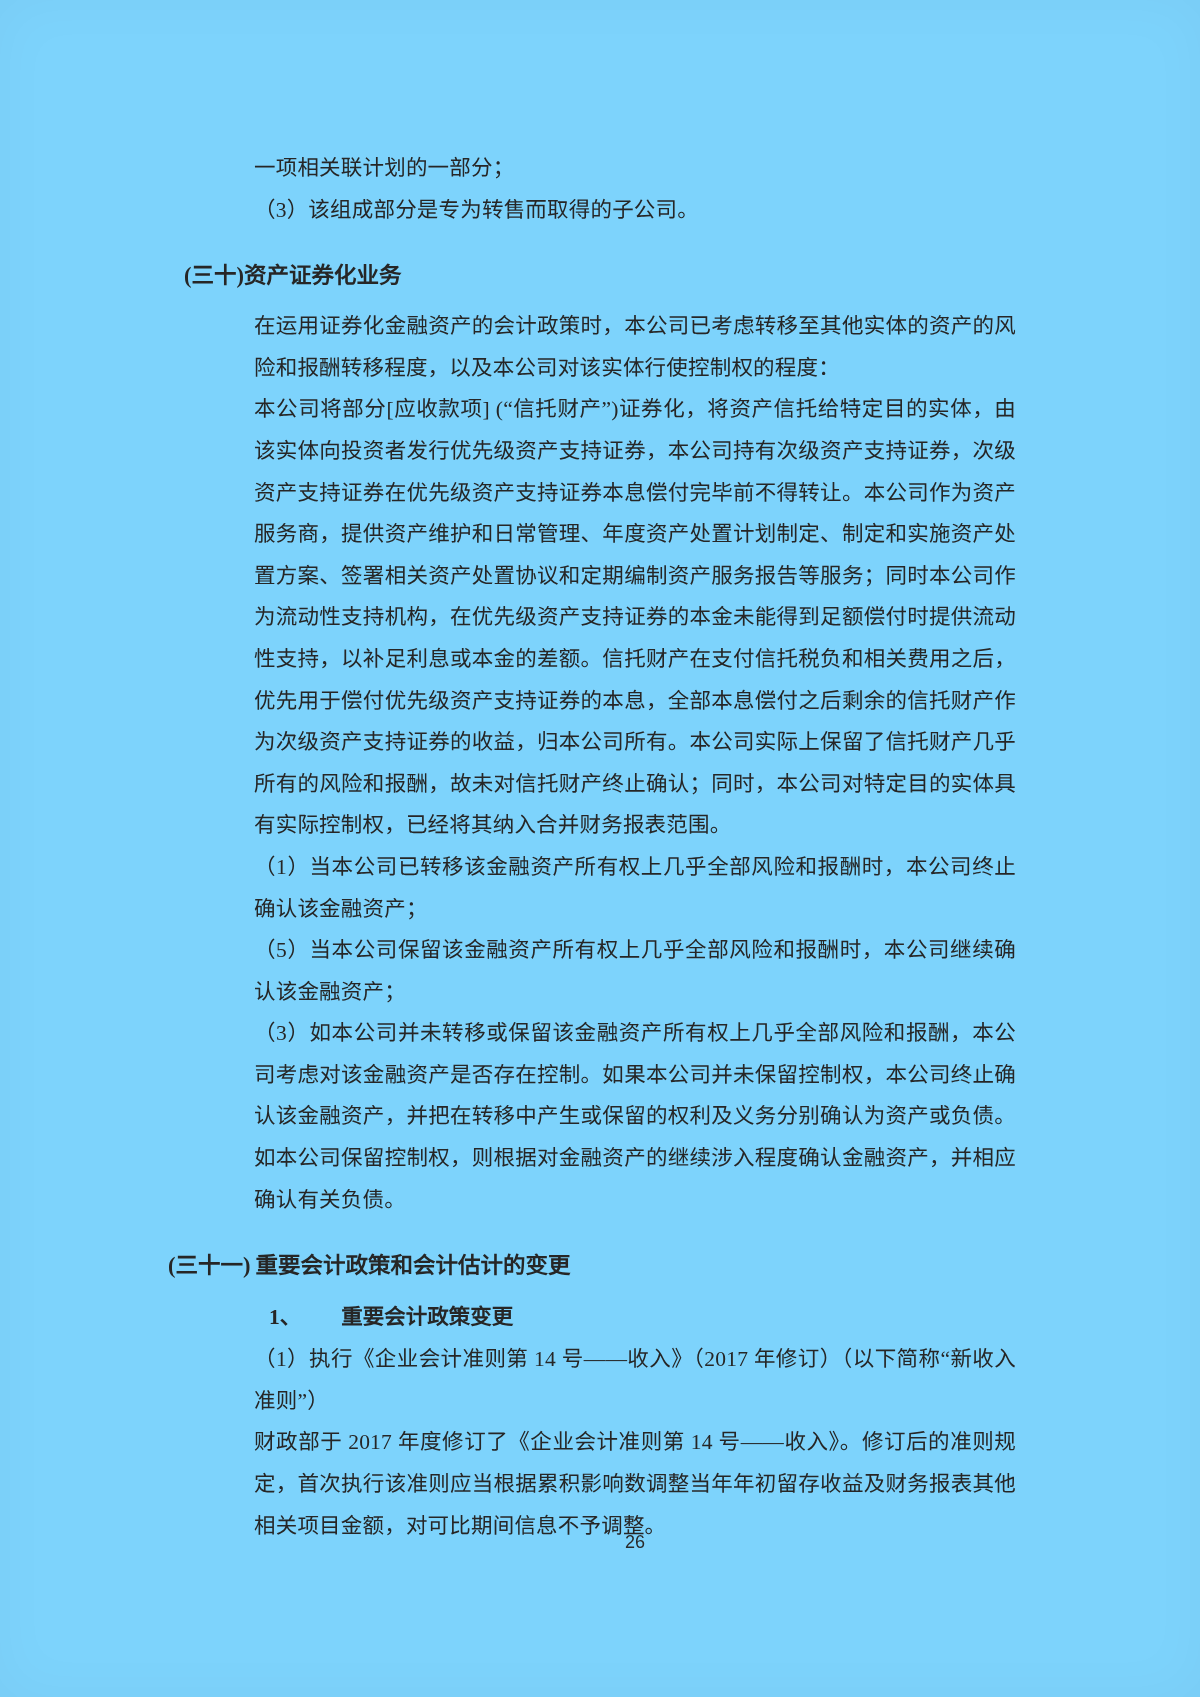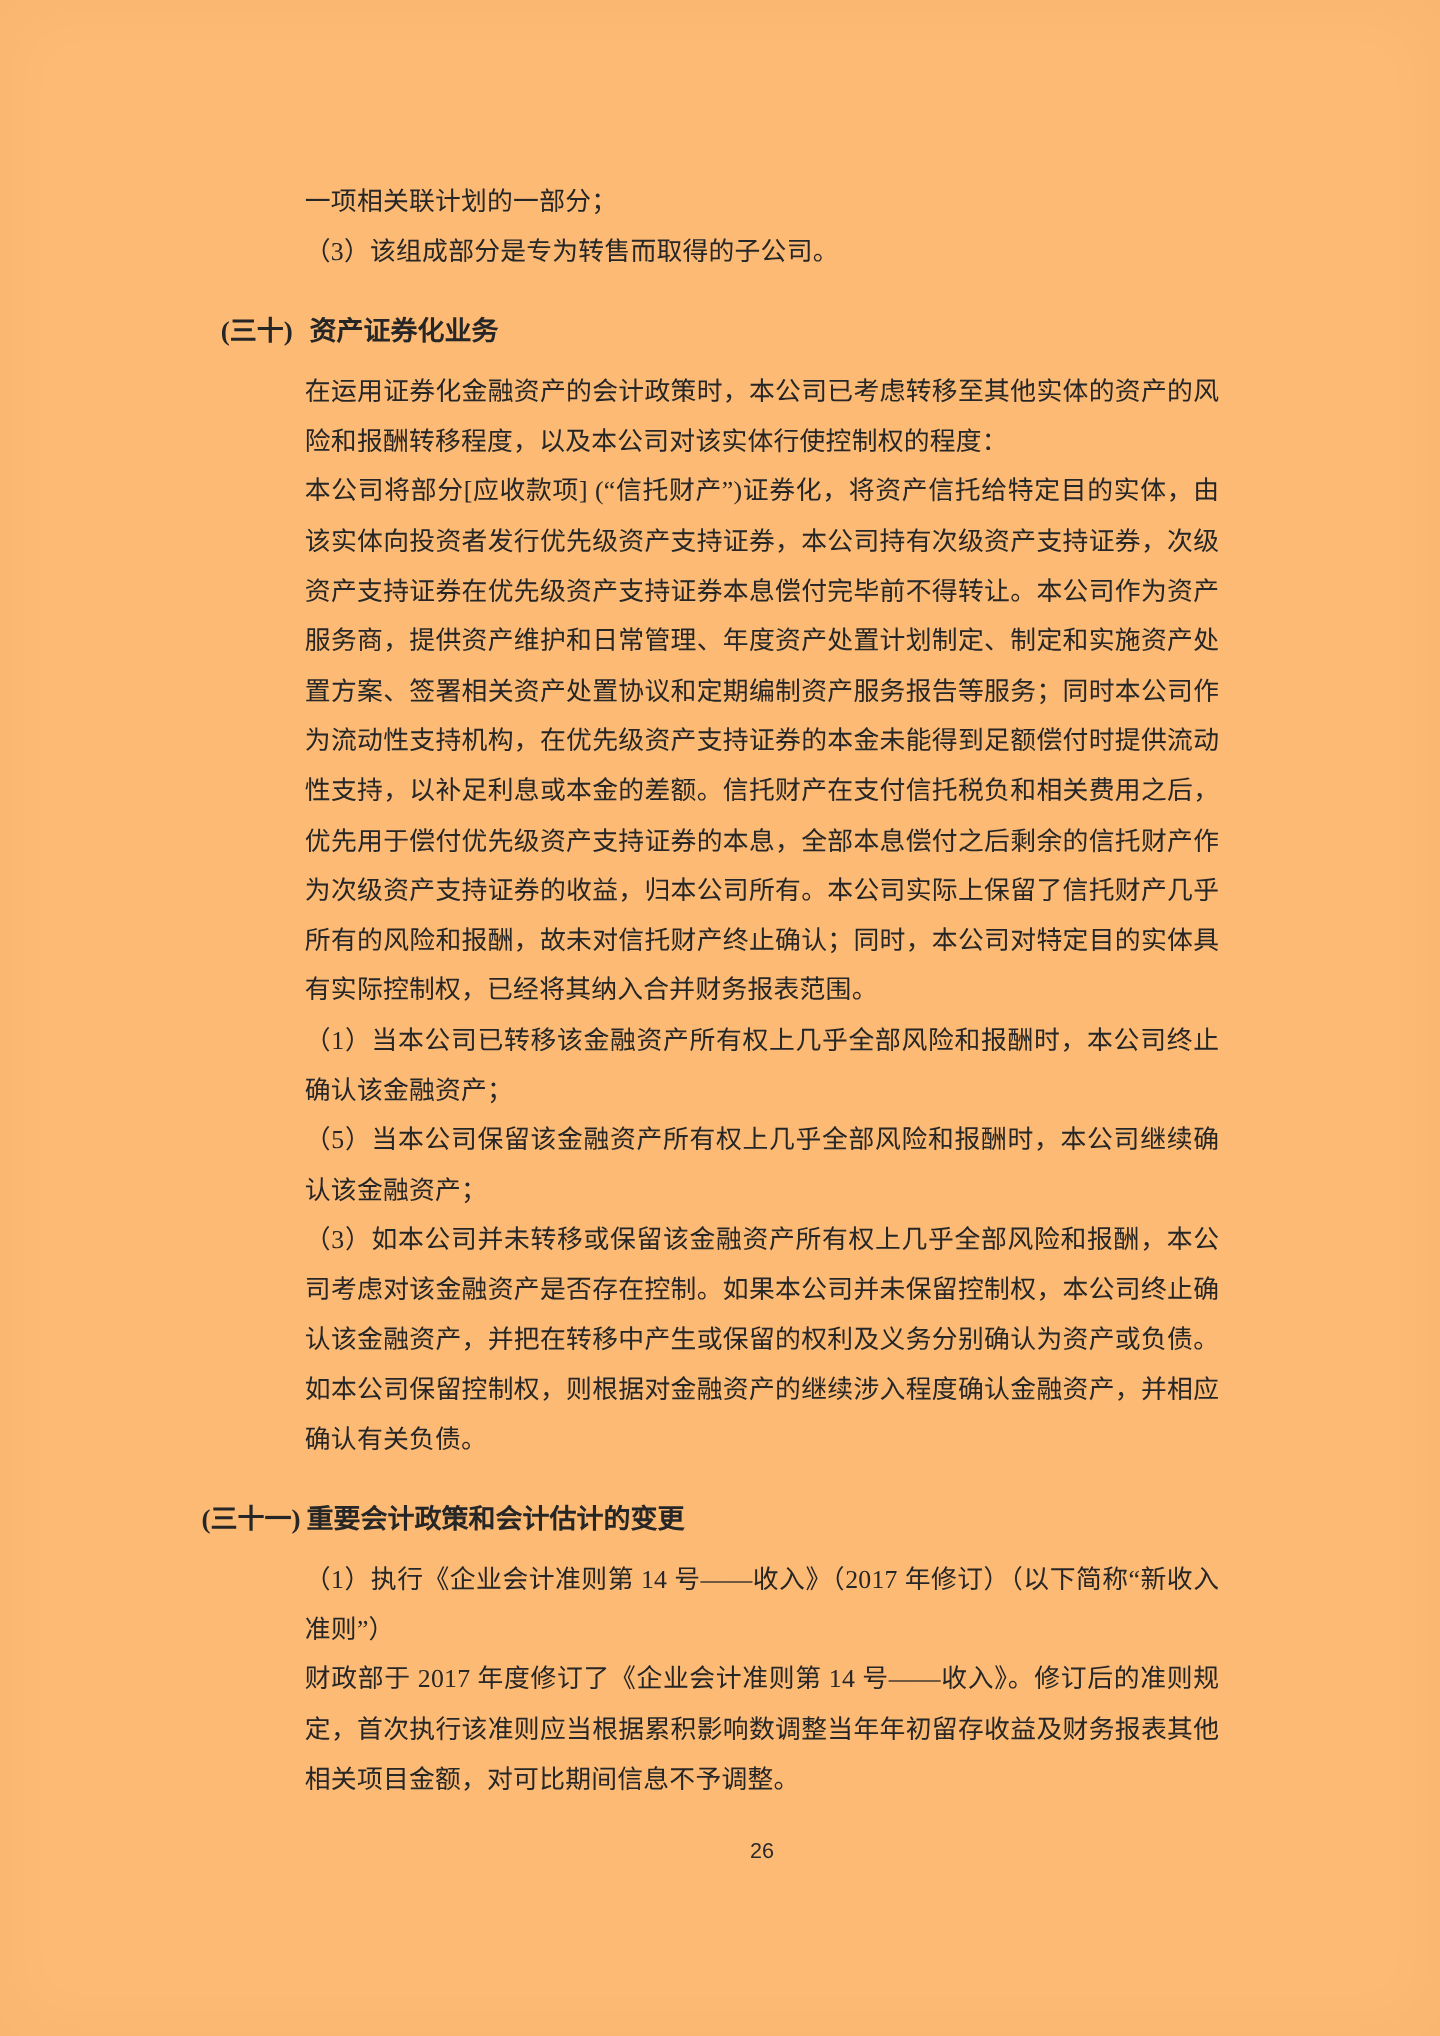--- a/index.html
+++ b/index.html
@@ -4,21 +4,21 @@
 <style>
   html, body {
     margin: 0;
     padding: 0;
     background: #ffffff;
   }
   .page {
     position: relative;
     width: 1200px;
     height: 1697px;
-    background: #fdba74;
+    background: #7dd3fc;
     box-shadow: inset 0 0 60px rgba(0,0,0,0.03);
     font-family: "Liberation Serif", "DejaVu Serif", serif;
     color: #262626;
     overflow: hidden;
   }
   .content {
     position: absolute;
     left: 254px;
     top: 148px;
     width: 762px;
@@ -32,21 +32,21 @@
   }
   .heading {
     font-size: 22.5px;
     font-weight: bold;
     line-height: 42px;
     margin: 24px 0 9px 0;
     white-space: nowrap;
   }
   .heading .num { display: inline-block; }
   .h30 { margin-left: -70px; }
-  .h30 .num { margin-right: 14px; }
+  .h30 .num { }
   .h31 { margin-left: -86px; }
   .h31 .num { margin-right: 5px; }
   .subheading {
     font-size: 21.5px;
     font-weight: bold;
     line-height: 42px;
     margin: 2px 0 1px 15px;
     white-space: nowrap;
   }
   .subheading .subnum {
@@ -78,20 +78,21 @@
     <h2 class="heading h30"><span class="num">(三十)</span><span class="title">资产证券化业务</span></h2>
 
     <p class="para">在运用证券化金融资产的会计政策时，本公司已考虑转移至其他实体的资产的风险和报酬转移程度，以及本公司对该实体行使控制权的程度：</p>
     <p class="para">本公司将部分[应收款项] (“信托财产”)证券化，将资产信托给特定目的实体，由该实体向投资者发行优先级资产支持证券，本公司持有次级资产支持证券，次级资产支持证券在优先级资产支持证券本息偿付完毕前不得转让。本公司作为资产服务商，提供资产维护和日常管理、年度资产处置计划制定、制定和实施资产处置方案、签署相关资产处置协议和定期编制资产服务报告等服务；同时本公司作为流动性支持机构，在优先级资产支持证券的本金未能得到足额偿付时提供流动性支持，以补足利息或本金的差额。信托财产在支付信托税负和相关费用之后，优先用于偿付优先级资产支持证券的本息，全部本息偿付之后剩余的信托财产作为次级资产支持证券的收益，归本公司所有。本公司实际上保留了信托财产几乎所有的风险和报酬，故未对信托财产终止确认；同时，本公司对特定目的实体具有实际控制权，已经将其纳入合并财务报表范围。</p>
     <p class="para">（1）当本公司已转移该金融资产所有权上几乎全部风险和报酬时，本公司终止确认该金融资产；</p>
     <p class="para">（5）当本公司保留该金融资产所有权上几乎全部风险和报酬时，本公司继续确认该金融资产；</p>
     <p class="para">（3）如本公司并未转移或保留该金融资产所有权上几乎全部风险和报酬，本公司考虑对该金融资产是否存在控制。如果本公司并未保留控制权，本公司终止确认该金融资产，并把在转移中产生或保留的权利及义务分别确认为资产或负债。如本公司保留控制权，则根据对金融资产的继续涉入程度确认金融资产，并相应确认有关负债。</p>
 
     <h2 class="heading h31"><span class="num">(三十一)</span><span class="title">重要会计政策和会计估计的变更</span></h2>
 
+    <h3 class="subheading"><span class="subnum">1、</span><span>重要会计政策变更</span></h3>
 
     <p class="para">（1）执行《企业会计准则第 14 号——收入》（2017 年修订）（以下简称“新收入准则”）</p>
     <p class="para">财政部于 2017 年度修订了《企业会计准则第 14 号——收入》。修订后的准则规定，首次执行该准则应当根据累积影响数调整当年年初留存收益及财务报表其他相关项目金额，对可比期间信息不予调整。</p>
 
   </main>
 
   <footer class="page-footer">
     <span class="page-number">26</span>
   </footer>
 </div>

